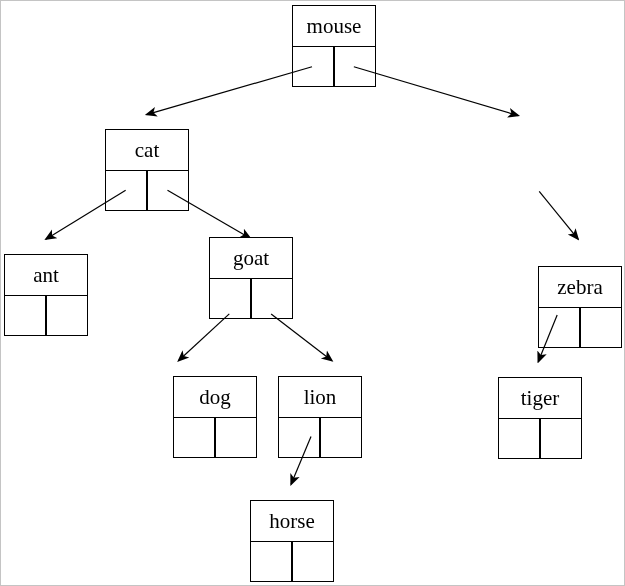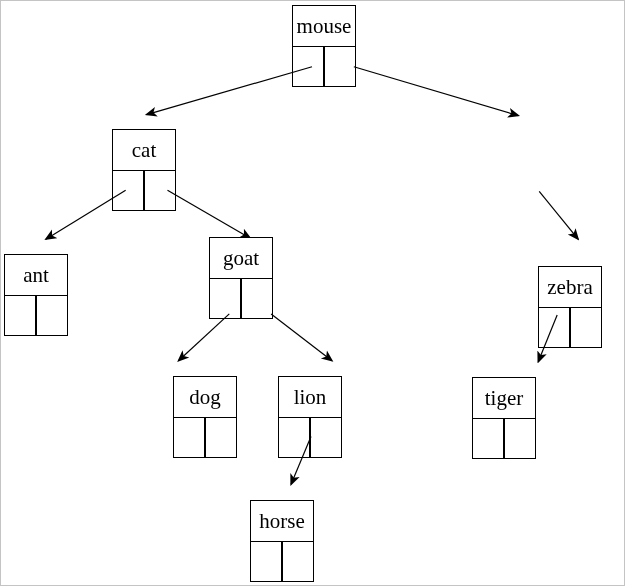--- a/index.html
+++ b/index.html
@@ -20,21 +20,21 @@
   .edges-layer {
     position: absolute;
     left: 0;
     top: 0;
     width: 100%;
     height: 100%;
     pointer-events: none;
   }
   .tree-node {
     position: absolute;
-    width: 64px;
+    width: 84px;
     color: #000000;
   }
   .node-label {
     box-sizing: border-box;
     height: 42px;
     border: 1.5px solid #000000;
     display: flex;
     align-items: center;
     justify-content: center;
     font-size: 21px;
@@ -79,21 +79,21 @@
     </svg>
 
   <div class="tree-node" style="left: 291px; top: 4px;">
     <div class="node-label">mouse</div>
     <div class="node-pointers">
       <div class="ptr-cell left"></div>
       <div class="ptr-cell right"></div>
     </div>
   </div>
 
-  <div class="tree-node" style="left: 111px; top: 128px;">
+  <div class="tree-node" style="left: 104px; top: 128px;">
     <div class="node-label">cat</div>
     <div class="node-pointers">
       <div class="ptr-cell left"></div>
       <div class="ptr-cell right"></div>
     </div>
   </div>
 
 
   <div class="tree-node" style="left: 3px; top: 253px;">
     <div class="node-label">ant</div>
@@ -128,21 +128,21 @@
   </div>
 
   <div class="tree-node" style="left: 277px; top: 375px;">
     <div class="node-label">lion</div>
     <div class="node-pointers">
       <div class="ptr-cell left"></div>
       <div class="ptr-cell right"></div>
     </div>
   </div>
 
-  <div class="tree-node" style="left: 471px; top: 376px;">
+  <div class="tree-node" style="left: 497px; top: 376px;">
     <div class="node-label">tiger</div>
     <div class="node-pointers">
       <div class="ptr-cell left"></div>
       <div class="ptr-cell right"></div>
     </div>
   </div>
 
   <div class="tree-node" style="left: 249px; top: 499px; border-radius: 6px;">
     <div class="node-label">horse</div>
     <div class="node-pointers">

